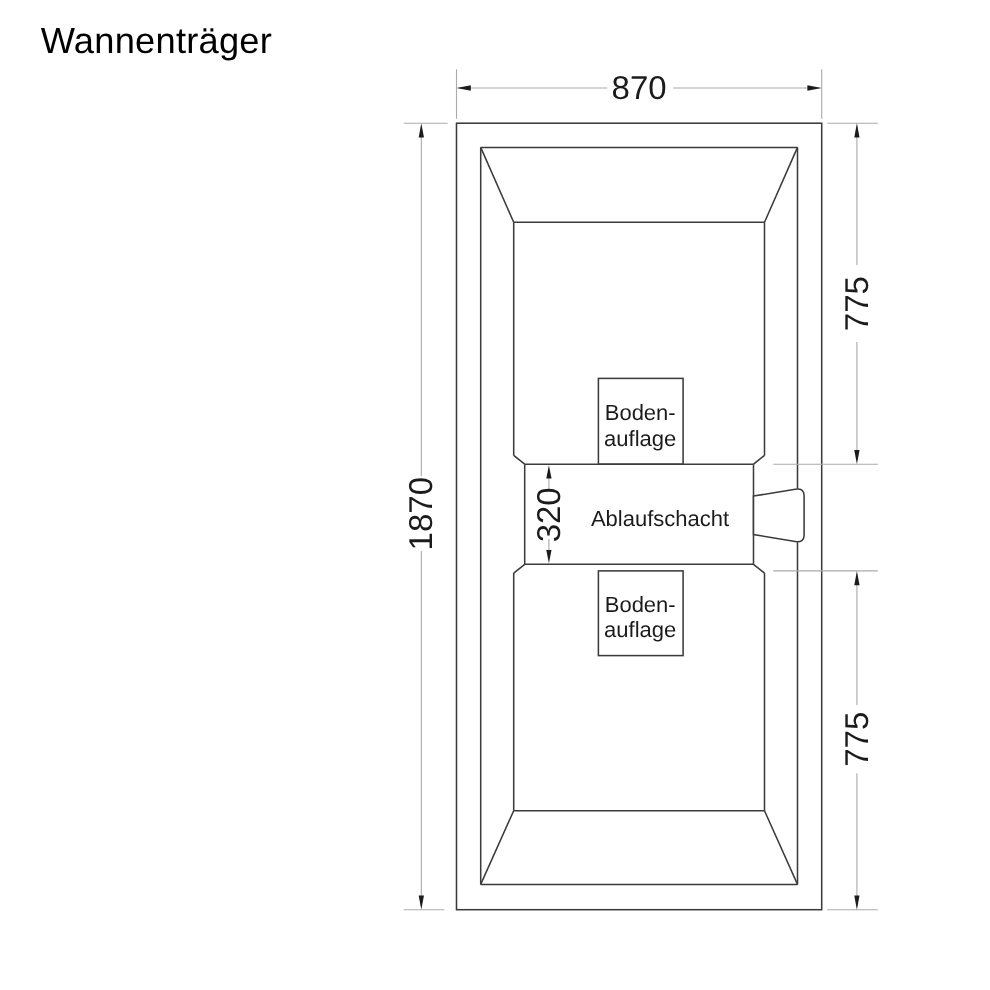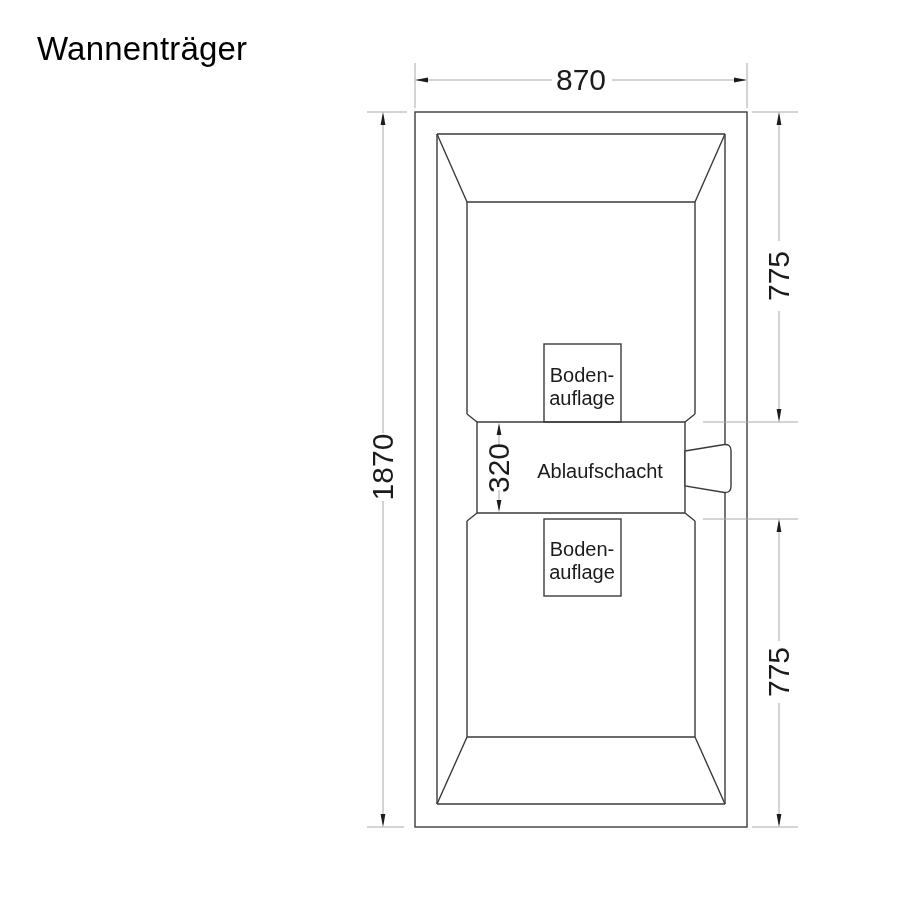--- a/index.html
+++ b/index.html
@@ -5,21 +5,21 @@
   html,body{margin:0;padding:0;background:#ffffff;}
   .canvas{
     position:relative;
     width:900px;height:900px;
     background:#ffffff;
     font-family:"Liberation Sans", sans-serif;
     overflow:hidden;
   }
   .page-title{
     position:absolute;
-    left:37px;top:30px;
+    left:37px;top:18px;
     font-size:33px;
     font-weight:500;
     color:#000000;
     letter-spacing:0.2px;
   }
   svg text{
     font-family:"Liberation Sans", sans-serif;
     fill:#1b1b1b;
   }
   .dim-text{font-size:30px;}

